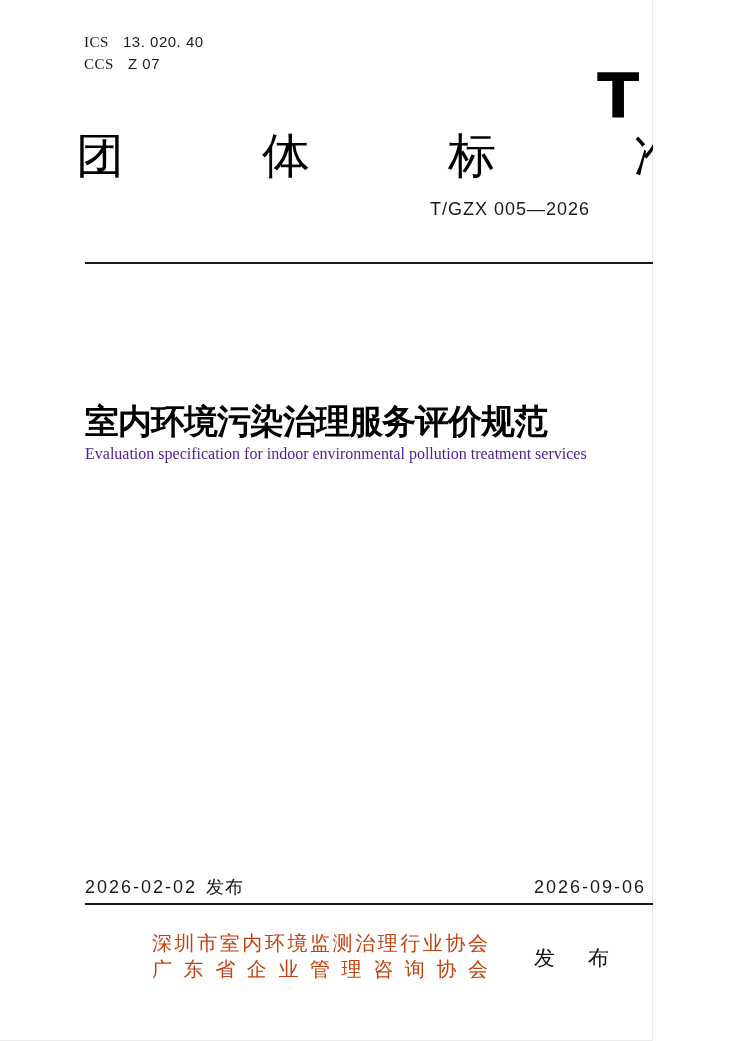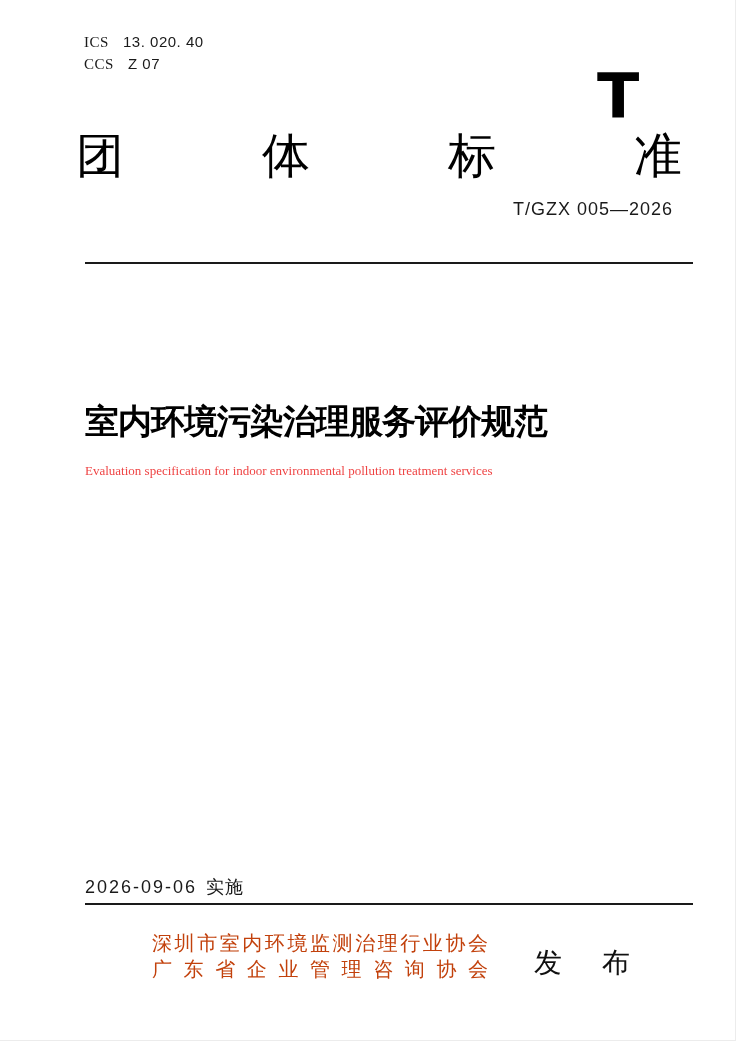--- a/index.html
+++ b/index.html
@@ -2,21 +2,21 @@
 <html><head>
 <meta charset="utf-8">
 <style>
   html, body {
     margin: 0;
     padding: 0;
     background: #ffffff;
   }
   .page {
     position: relative;
-    width: 736px;
+    width: 653px;
     height: 1041px;
     background: #ffffff;
     overflow: hidden;
     color: #1a1a1a;
     font-family: "Liberation Sans", sans-serif;
     box-shadow: inset -1px -1px 0 #ececec;
   }
 
   
   .codes {
@@ -95,25 +95,24 @@
   }
   .title-cn {
     font-size: 34px;
     line-height: 44px;
     font-weight: 600;
     letter-spacing: -1px;
     color: #000000;
     white-space: nowrap;
   }
   .title-en {
-    margin-top: 17px;
-    font-family: "Liberation Serif", serif;
-    font-size: 13px;
+    font-family: "Liberation Serif", serif;
+    font-size: 16px;
     line-height: 22px;
-    color: #ef4444;
+    color: #4c1d95;
     white-space: nowrap;
   }
 
   
   .dates-row {
     position: absolute;
     left: 85px;
     width: 608px;
     top: 875px;
     display: flex;
@@ -141,21 +140,21 @@
     text-align: justify;
     text-align-last: justify;
     white-space: nowrap;
   }
 
   .release-label {
     position: absolute;
     left: 534px;
     top: 944px;
     font-family: "Liberation Serif", serif;
-    font-size: 28px;
+    font-size: 21px;
     letter-spacing: 6px;
     font-weight: 500;
     color: #111111;
     white-space: nowrap;
   }
 </style>
 </head>
 <body>
 
 <div class="page">
@@ -179,20 +178,24 @@
 
   <div class="rule rule-top"></div>
 
   <div class="title-block">
     <div class="title-cn">室内环境污染治理服务评价规范</div>
     <div class="title-en">Evaluation specification for indoor environmental pollution treatment services</div>
   </div>
 
   <div class="dates-row">
     <span>
+      <span class="date-value">2026-02-02</span>
+      <span class="date-label">发布</span>
+    </span>
+    <span>
       <span class="date-value">2026-09-06</span>
       <span class="date-label">实施</span>
     </span>
   </div>
 
   <div class="rule rule-bottom"></div>
 
   <div class="publishers">
     <div class="publisher-line">深圳市室内环境监测治理行业协会</div>
     <div class="publisher-line">广东省企业管理咨询协会</div>

